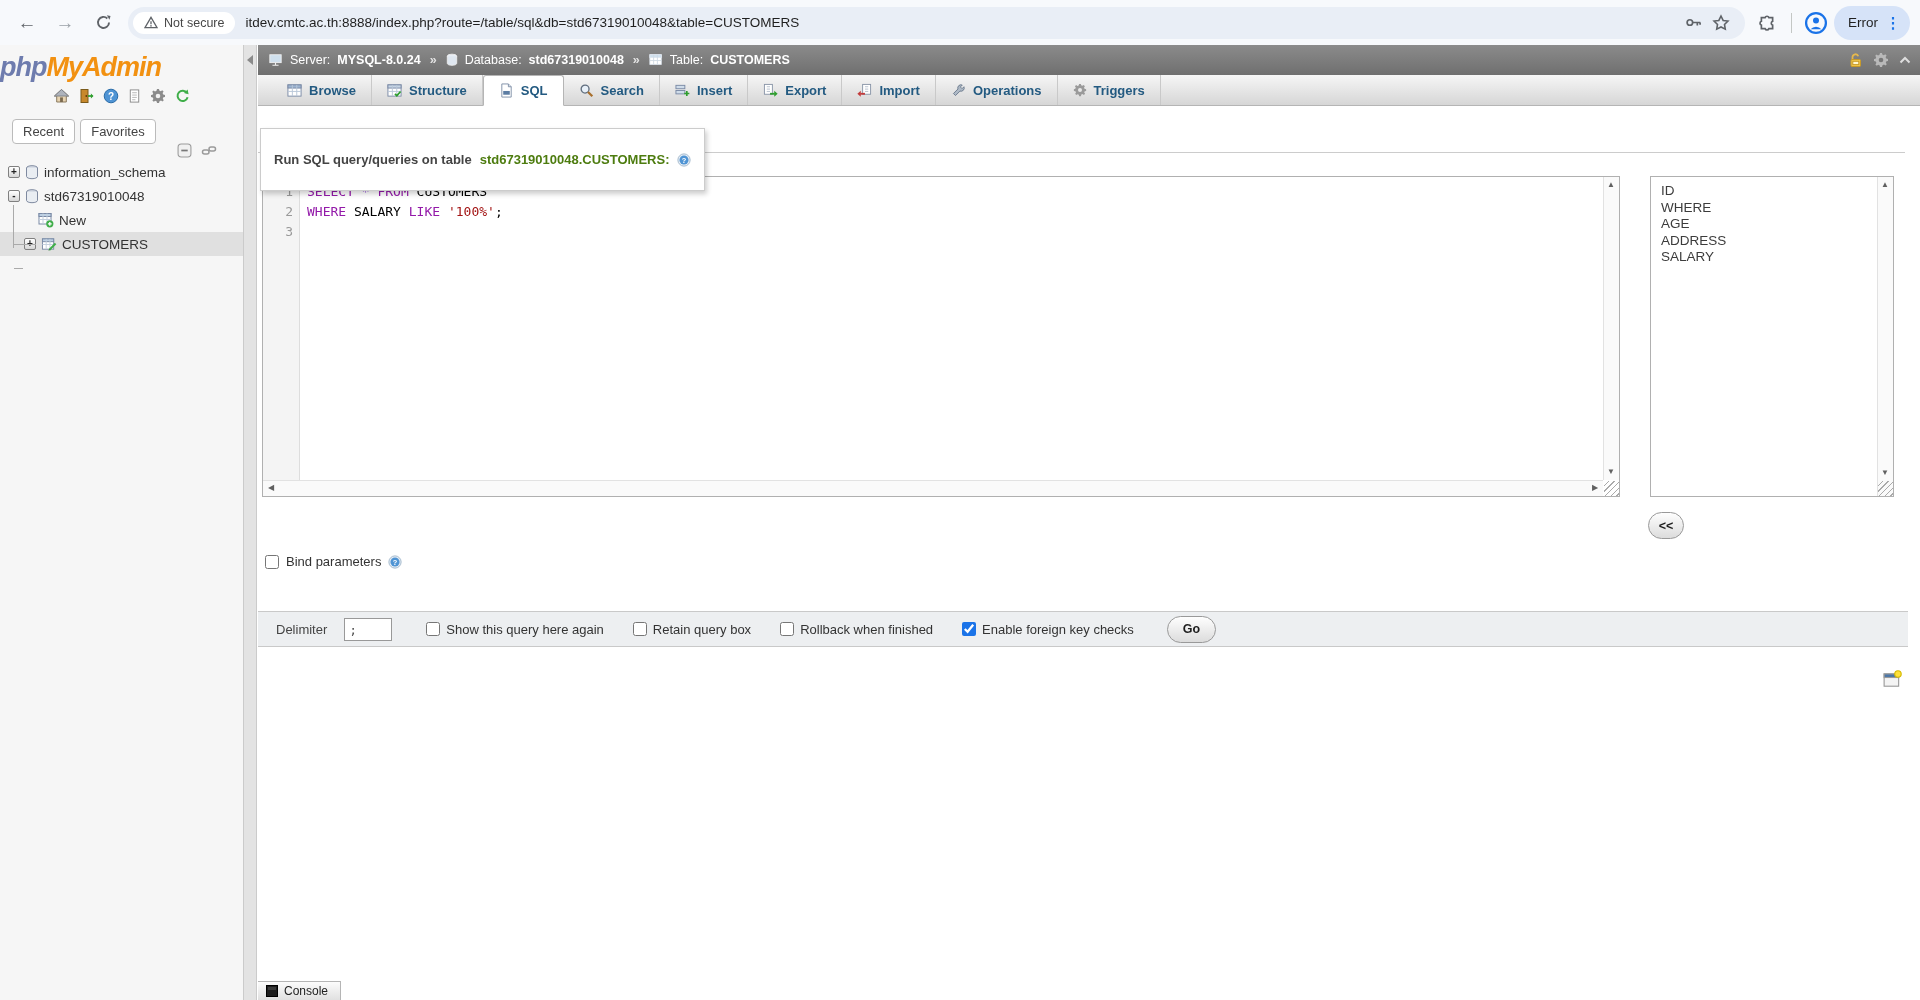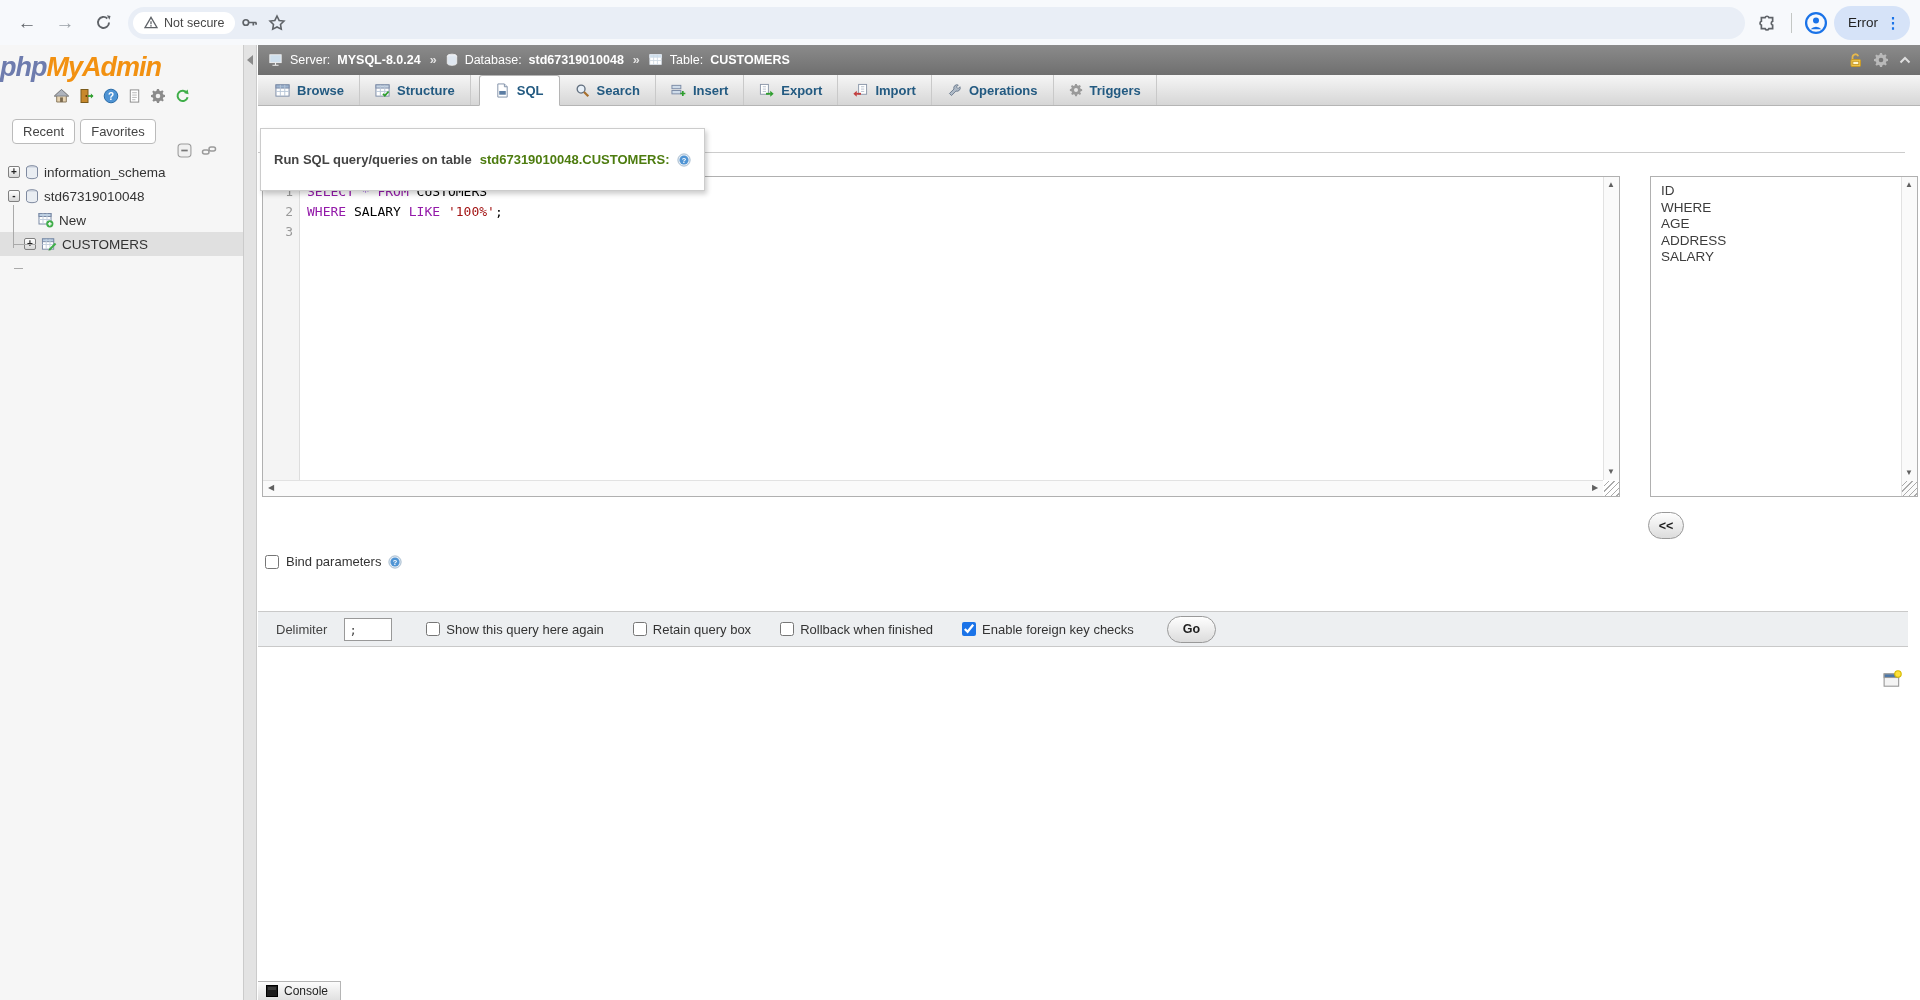--- a/index.html
+++ b/index.html
@@ -44,44 +44,44 @@
 #nav-collapse-arrow { margin:10px auto 0; width:0; height:0; border-top:5px solid transparent; border-bottom:5px solid transparent; border-right:6px solid #8a8a8a; }
 
 
 #main { position:absolute; top:45px; left:258px; width:1662px; height:955px; background:#fff; }
 
 #breadcrumb { position:absolute; top:0; left:0; width:100%; height:30px; background:linear-gradient(#8b8b8b,#6f6f6f); color:#fff; font-size:12.5px; display:flex; align-items:center; padding:0 10px; gap:7px; }
 #breadcrumb .crumb-link { font-weight:bold; color:#fff; cursor:pointer; }
 #breadcrumb .sep { color:#e3e3e3; font-weight:bold; margin:0 2px; }
 #topbar-icons { position:absolute; right:8px; top:0; height:30px; display:flex; align-items:center; gap:9px; }
 
-#tabs { position:absolute; top:30px; left:0; width:100%; height:31px; background:linear-gradient(#f6f6f6,#d6d6d6); border-bottom:1px solid #b5b5b5; display:flex; padding-left:2px; }
+#tabs { position:absolute; top:30px; left:0; width:100%; height:31px; background:linear-gradient(#f6f6f6,#d6d6d6); border-bottom:1px solid #b5b5b5; display:flex; padding-left:14px; }
 .tab { display:flex; align-items:center; gap:7px; padding:0 15px; font-size:13px; font-weight:bold; color:#235a81; border-right:1px solid #c9c9c9; cursor:pointer; }
-.tab.active { background:#fff; border:1px solid #b5b5b5; border-bottom:1px solid #fff; margin-bottom:-1px; border-radius:3px 3px 0 0;margin-left:8px; }
+.tab.active { background:#fff; border:1px solid #b5b5b5; border-bottom:1px solid #fff; margin-bottom:-1px; border-radius:3px 3px 0 0; }
 
 #legend-box { position:absolute; left:2px; top:83px; z-index:3; background:#fff; border:1px solid #ccc; box-shadow:2px 3px 5px rgba(0,0,0,.2); padding:23px 13px; display:inline-flex; align-items:center; gap:8px; font-size:13px; font-weight:bold; color:#444; }
 #legend-box .tbl-link { color:#4d7c0f; cursor:pointer; }
 #fieldset-top { position:absolute; left:0; top:107px; width:1647px; border-top:1px solid #ccc; z-index:1; }
 
 
 #editor { position:absolute; left:4px; top:131px; width:1358px; height:321px; border:1px solid #b0b0b0; background:#fff; z-index:2; }
 #editor-gutter { position:absolute; left:0; top:0; bottom:16px; width:37px; background:#f4f4f4; border-right:1px solid #ddd; font-family:"DejaVu Sans Mono",monospace; font-size:13px; line-height:20px; color:#999; text-align:right; padding:5px 6px 0 0; }
 #editor-code { position:absolute; left:37px; top:0; right:16px; bottom:16px; font-family:"DejaVu Sans Mono",monospace; font-size:13px; line-height:20px; color:#000; padding:5px 0 0 7px; white-space:pre; cursor:text; }
 .tk-kw { color:#9319a9; }
 .tk-str { color:#a31515; }
 .tk-star { color:#9d5edd; }
 .vscroll { position:absolute; right:0; top:0; bottom:16px; width:16px; background:#fafafa; border-left:1px solid #e2e2e2; }
 .hscroll { position:absolute; left:0; right:16px; bottom:0; height:16px; background:#fafafa; border-top:1px solid #e2e2e2; }
 .sb-arrow { position:absolute; font-size:8px; color:#606060; width:16px; height:16px; text-align:center; line-height:16px; cursor:pointer; }
 .sb-up { top:0; right:0; } .sb-down { bottom:0; right:0; }
 .sb-left { left:0; bottom:0; } .sb-right { right:0; bottom:0; }
 .resize-corner { position:absolute; right:0; bottom:0; width:15px; height:15px; background:repeating-linear-gradient(135deg,transparent 0 3px,#aaa 3px 4px); cursor:nwse-resize; }
 
 
-#fields-box { position:absolute; left:1392px; top:131px; width:268px; height:321px; border:1px solid #b0b0b0; background:#fff; z-index:2; }
+#fields-box { position:absolute; left:1392px; top:131px; width:244px; height:321px; border:1px solid #b0b0b0; background:#fff; z-index:2; }
 #columns-list { position:absolute; left:0; top:0; right:17px; bottom:0; list-style:none; padding:6px 0 0 10px; font-size:13.5px; line-height:16.5px; color:#3c3c3c; }
 #columns-list li { cursor:pointer; }
 #fields-box .vscroll { bottom:0; }
 
 
 .btn { height:27px; padding:0 15px; font-family:inherit; font-size:12.5px; font-weight:bold; color:#1d1d1d; background:linear-gradient(#fefefe,#dcdcdc); border:1px solid #999; cursor:pointer; }
 .btn-group { display:flex; }
 .btn-group .btn { border-right-width:0; }
 .btn-group .btn:last-child { border-right-width:1px; border-radius:0 14px 14px 0; }
 .btn-group .btn:first-child { border-radius:14px 0 0 14px; }
@@ -124,20 +124,21 @@
     <div id="sec-chip">
       <span>
         <svg width="14" height="13" viewBox="0 0 16 15">
             <path d="M8 1.5 15 13.5H1z" fill="none" stroke="#5f6368" stroke-width="1.5"></path>
             <path d="M8 6v3.4" stroke="#5f6368" stroke-width="1.5"></path>
             <circle cx="8" cy="11.4" r="0.9" fill="#5f6368"></circle>
           </svg>
       </span>
       <span>Not secure</span>
     </div>
+    <div id="url-text">itdev.cmtc.ac.th:8888/index.php?route=/table/sql&amp;db=std67319010048&amp;table=CUSTOMERS</div>
     <div class="box-icon">
       <svg width="17" height="17" viewBox="0 0 16 16">
           <circle cx="4.6" cy="8" r="2.6" fill="none" stroke="#5f6368" stroke-width="1.6"></circle>
           <path d="M7.2 8h7.2M11.6 8v2.8M14.2 8v2" stroke="#5f6368" stroke-width="1.6" fill="none"></path>
         </svg>
     </div>
     <div class="box-icon">
       <svg width="18" height="18" viewBox="0 0 16 16">
           <path d="M8 1.8l1.9 3.9 4.3.6-3.1 3 .7 4.2L8 11.5l-3.8 2 .7-4.2-3.1-3 4.3-.6z" fill="none" stroke="#5f6368" stroke-width="1.4"></path>
         </svg>

